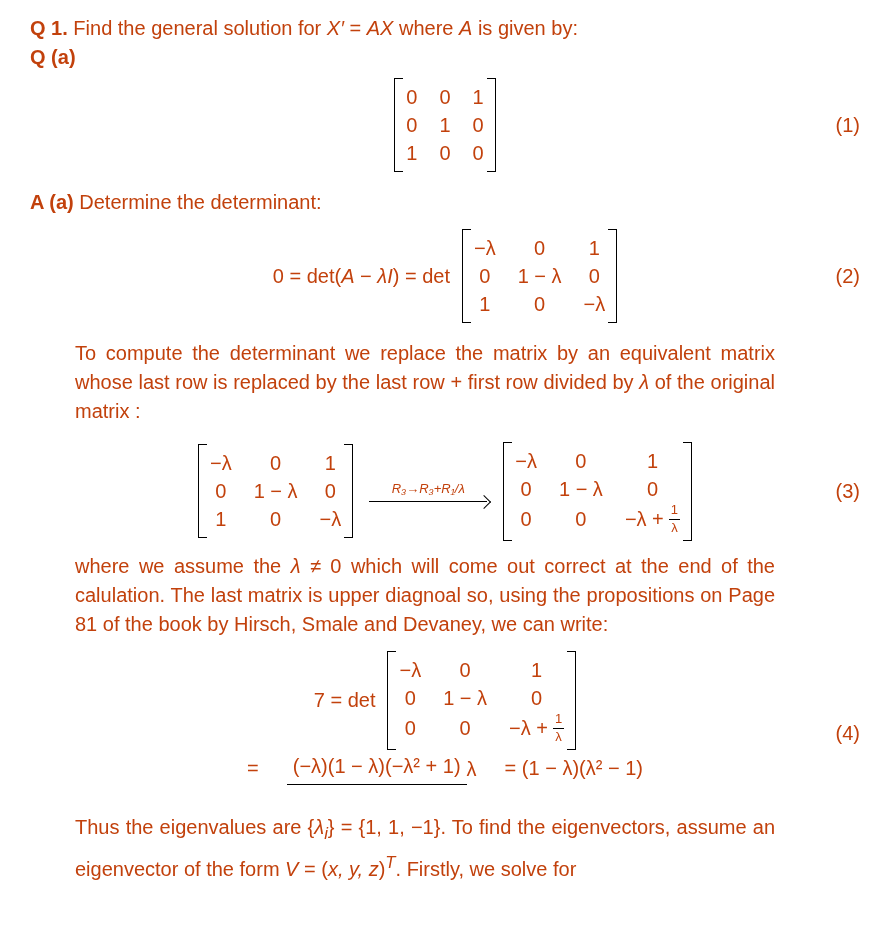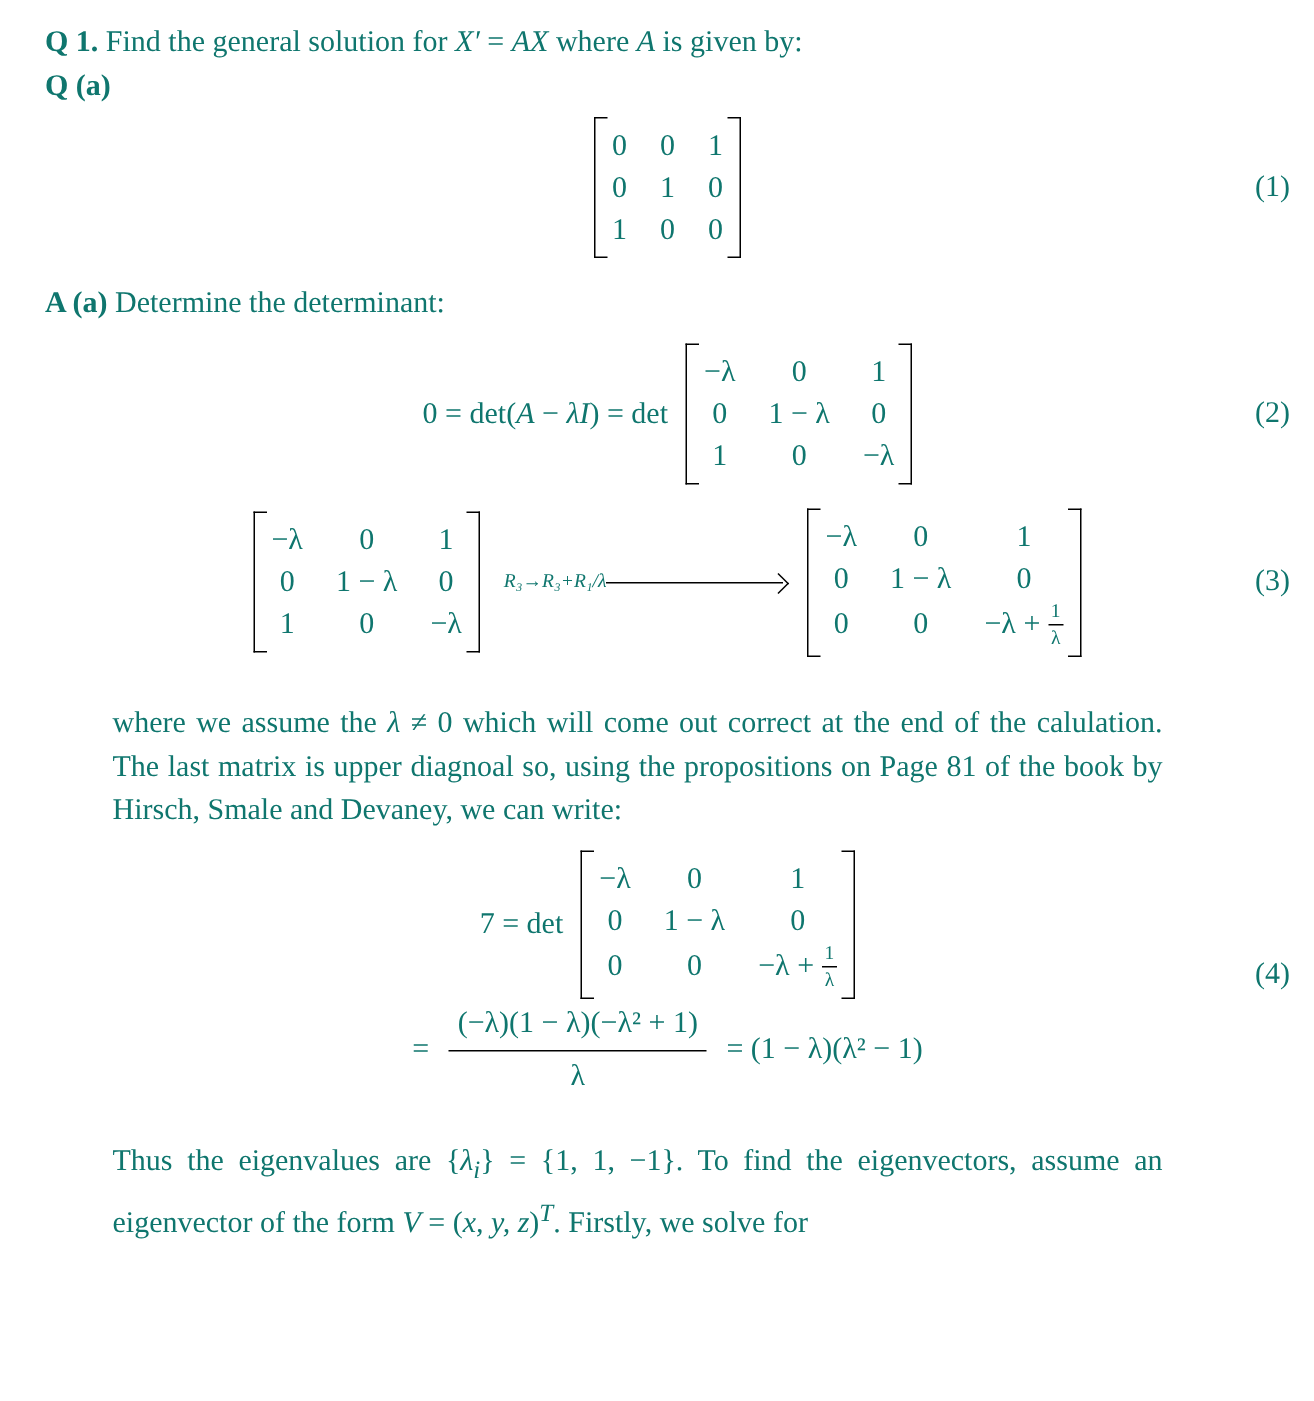--- a/index.html
+++ b/index.html
@@ -1,31 +1,31 @@
 <!DOCTYPE html>
 <html><head>
 <meta charset="utf-8">
 <style>
   html,body { margin:0; padding:0; background:#ffffff; }
   .page {
     width:876px; height:934px; box-sizing:border-box;
     padding:14px 16px 0 30px; overflow:hidden;
-    background:#ffffff; color:#0f766e;
-    font-family:Liberation Serif, serif;
+    background:#ffffff; color:#c2410c;
+    font-family:Liberation Sans, sans-serif;
     font-size:20px; line-height:29px;
   }
   p { margin:0; }
   .bold { font-weight:700; }
   .it { font-style:italic; }
   .head { margin:0; }
   .block-qa { }
   .block-aa { margin-top:16px; }
   .para { margin:0 85px 0 45px; text-align:justify; }
   .block-para1 { margin-top:16px; }
-  .block-para2 { margin-top:30px; }
+  .block-para2 { margin-top:11px; }
   .block-para3 { margin-top:28px; }
 
   .eqrow { position:relative; display:flex; justify-content:center; align-items:center; }
   .block-eq1 { margin:6px 0; }
   .block-eq2 { margin:12px 0; }
   .block-eq3 { margin-top:16px; }
   .block-eq4a { margin-top:12px; }
   .block-eq4b { margin-top:2px; column-gap:10px; }
 
   .eqnum { position:absolute; right:0; top:50%; transform:translateY(-50%); }
@@ -46,25 +46,25 @@
     border:1.5px solid #000; border-left:none;
   }
   .mlhs { margin-right:12px; white-space:nowrap;text-align:center; }
 
   .cellc { display:inline-flex; align-items:center; white-space:nowrap; }
   .sfrac { display:inline-flex; flex-direction:column; align-items:center;
            font-size:13px; line-height:1.15; margin-left:5px; }
   .sfn { border-bottom:1px solid #000; padding:0 2px 1px; }
   .sfd { padding-top:1px; }
 
-  .dfrac { display:inline-flex; flex-direction:column; align-items:center; margin:0 3px; }
+  .dfrac { display:inline-flex; flex-direction:row; align-items:center; margin:0 18px; }
   .dfn { border-bottom:1.4px solid #000; padding:0 6px 3px; white-space:nowrap; }
   .dfd { padding-top:2px; }
 
-  .maparrow { display:inline-flex; align-items:center; margin:0 16px; }
+  .maparrow { display:inline-flex; flex-direction:column; align-items:center; margin:0 16px; }
   .arrlbl { font-size:13px; font-style:italic; margin-bottom:4px; white-space:nowrap; line-height:1.2; }
   .shaft { position:relative; width:118px; height:0; border-top:1.3px solid #000; }
   .shaft::after {
     content:""; position:absolute; right:-2px; top:-5px; width:9px; height:9px;
     border-top:1.3px solid #000; border-right:1.3px solid #000;
     transform:rotate(45deg);
   }
 </style>
 </head>
 <body>
@@ -101,20 +101,21 @@
       <span>0</span>
       <span>1 − λ</span>
       <span>0</span>
       <span>1</span>
       <span>0</span>
       <span>−λ</span>
     </div>
     <span class="eqnum">(2)</span>
   </div>
 
+  <p class="para block-para1"><span>To compute the determinant we replace the matrix by an equivalent matrix whose last row is replaced by the last row + first row divided by </span><span class="it">λ</span><span> of the original matrix :</span></p>
 
   <div class="eqrow block-eq3">
     <div class="matrix">
       <span>−λ</span>
       <span>0</span>
       <span>1</span>
       <span>0</span>
       <span>1 − λ</span>
       <span>0</span>
       <span>1</span>

